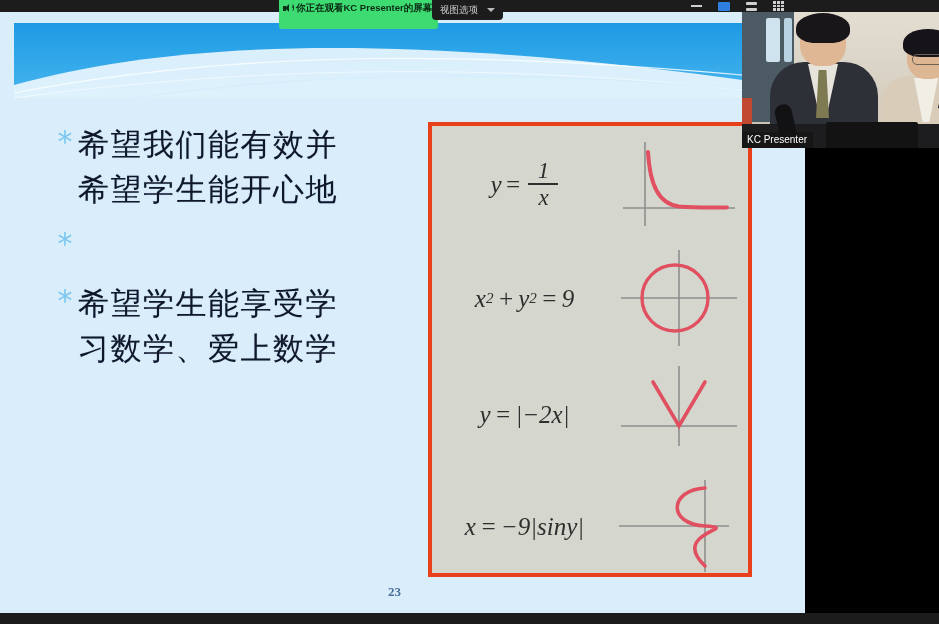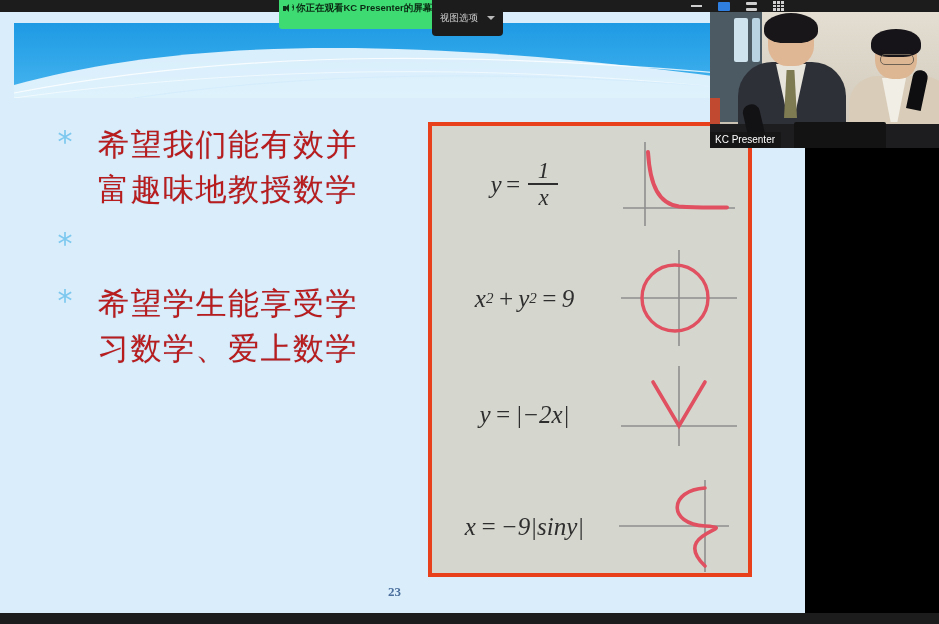--- a/index.html
+++ b/index.html
@@ -11,21 +11,21 @@
   .share-pill{position:absolute;left:279px;top:0;height:16px;background:#3ddb72;border-radius:0 0 3px 3px;
               display:flex;align-items:center;gap:3px;padding:0 6px 13px 4px;z-index:45;}
   .share-pill .lbl{font-size:9.5px;color:#0b2a13;font-weight:bold;white-space:nowrap;letter-spacing:0;}
   .spk{width:10px;height:9px;position:relative;flex:0 0 auto;}
   .spk .body{position:absolute;left:0;top:2px;width:3px;height:5px;background:#0e3318;}
   .spk .cone{position:absolute;left:2px;top:0;width:0;height:0;border-top:4.5px solid transparent;
              border-bottom:4.5px solid transparent;border-right:4px solid #0e3318;}
   .spk .w1{position:absolute;left:7px;top:2px;width:2px;height:2px;border-right:1.4px solid #0e3318;border-radius:0 50% 50% 0;}
   .spk .w2{position:absolute;left:7px;top:0.5px;width:3px;height:7px;border-right:1.4px solid #0e3318;border-radius:0 60% 60% 0;}
 
-  .viewopts{position:absolute;left:432px;top:0;height:36px;background:#1c1c1c;border-radius:0 0 4px 4px;
+  .viewopts{position:absolute;left:432px;top:0;height:20px;background:#1c1c1c;border-radius:0 0 4px 4px;
             display:flex;align-items:center;gap:9px;padding:0 8px;z-index:45;}
   .viewopts .lbl{font-size:9.5px;color:#cfcfcf;white-space:nowrap;}
   .chev{width:0;height:0;border-left:4px solid transparent;border-right:4px solid transparent;border-top:4px solid #b9b9b9;}
 
   .wincontrols{position:absolute;right:155px;top:0;height:12px;display:flex;align-items:center;gap:16px;z-index:46;}
   .wc{display:flex;align-items:center;justify-content:center;cursor:default;}
   .ic-min{width:11px;height:2px;background:#cfcfcf;}
   .ic-max{width:12px;height:9px;background:#2f7fe0;border-radius:1px;}
   .ic-split{width:11px;height:9px;display:flex;flex-direction:column;justify-content:space-between;}
   .ic-split i{display:block;height:3px;background:#cfcfcf;border-radius:1px;}
@@ -34,41 +34,41 @@
 
   
   .slide{position:absolute;left:0;top:12px;width:805px;height:601px;background:#daedfb;overflow:hidden;}
   .slide-banner{position:absolute;left:14px;top:11px;width:791px;height:75px;
       background:linear-gradient(180deg,#1e9ae4 0%,#34a9ea 55%,#49b6ef 100%);overflow:hidden;}
   .slide-banner svg{position:absolute;left:0;top:0;}
 
   .bullets{position:absolute;left:52px;top:110px;width:360px;}
   .bullet{display:flex;align-items:flex-start;margin-bottom:12px;}
   .ast{flex:0 0 auto;color:#7cc8ef;font-size:30px;line-height:40px;width:26px;text-align:center;font-family:"DejaVu Sans",sans-serif;}
-  .btext{color:#b91c1c;font-size:31px;line-height:45px;font-family:"DejaVu Sans","Liberation Sans",sans-serif;
-         letter-spacing:1.5px;font-weight:500;text-shadow:0 0 1px rgba(27,63,132,.25);margin-left:20px;}
+  .btext{color:#0f172a;font-size:31px;line-height:45px;font-family:"DejaVu Sans","Liberation Sans",sans-serif;
+         letter-spacing:1.5px;font-weight:500;text-shadow:0 0 1px rgba(27,63,132,.25);}
 
   .pageno{position:absolute;left:388px;top:572px;color:#4a6f9c;font-size:13px;font-family:"Liberation Serif",serif;font-weight:bold;}
 
   
   .mathbox{position:absolute;left:428px;top:110px;width:324px;height:455px;background:#d5d7ce;
            border:4px solid #e8401a;box-sizing:border-box;overflow:hidden;}
   .mathrow{position:absolute;left:0;width:316px;height:100px;display:flex;align-items:center;}
   .eq{width:185px;text-align:center;color:#2e2e2e;font-family:"Liberation Serif","DejaVu Serif",serif;
       font-style:italic;font-size:25px;line-height:1;display:flex;align-items:center;justify-content:center;}
   .frac{display:inline-flex;flex-direction:column;align-items:center;vertical-align:middle;margin-left:7px;}
   .frac .num{font-size:23px;padding-bottom:1px;}
   .frac .bar{width:30px;height:2px;background:#2e2e2e;}
   .frac .den{font-size:23px;padding-top:1px;}
   .sup{font-size:15px;vertical-align:super;font-style:italic;}
   .gfx{width:125px;height:100px;position:relative;}
   .gfx svg{position:absolute;left:0;top:0;}
 
   
-  .video{position:absolute;right:0;top:12px;width:229px;height:136px;overflow:hidden;background:#2b2b2b;z-index:30;}
+  .video{position:absolute;right:0;top:12px;width:197px;height:136px;overflow:hidden;background:#2b2b2b;z-index:30;}
   .vid-bg{position:absolute;inset:0;background:
       linear-gradient(180deg,#cfc6b6 0%,#d8d0c2 40%,#c3bbac 100%);}
   .wall{position:absolute;left:50px;top:0;width:191px;height:136px;background:linear-gradient(180deg,#e4ded2,#cdc6b8);}
   .doorpanel{position:absolute;left:0;top:0;width:52px;height:110px;background:#4c5a63;}
   .doorglass{position:absolute;left:24px;top:6px;width:14px;height:44px;background:#cfe3ee;border-radius:2px;}
   .doorglass2{position:absolute;left:42px;top:6px;width:8px;height:44px;background:#b9d3e2;border-radius:2px;}
   .doorred{position:absolute;left:0;top:86px;width:10px;height:26px;background:#c1492f;}
   .deskline{position:absolute;left:0;bottom:0;width:241px;height:24px;background:#1d1d1f;}
   .laptop{position:absolute;left:84px;bottom:0;width:92px;height:26px;background:#131314;border-radius:2px 2px 0 0;}
   .p1-head{position:absolute;left:58px;top:6px;width:46px;height:48px;background:#e0b795;border-radius:46% 46% 42% 42%;}
@@ -151,21 +151,21 @@
         <path d="M0 75 C 260 40, 520 40, 791 74" stroke="#ffffff" stroke-width="1" fill="none" opacity="0.55"></path>
         <path d="M120 75 C 330 44, 560 48, 791 72" stroke="#cfe9fb" stroke-width="1" fill="none" opacity="0.6"></path>
       </svg>
     </div>
 
     <div class="bullets">
       <div class="bullet">
         <span class="ast">*</span>
         <span class="btext">
           <span>希望我们能有效并</span><br>
-          <span>富趣味地教授数学</span>
+          <span>希望学生能开心地</span>
         </span>
       </div>
       <div class="bullet">
         <span class="ast">*</span>
         <span class="btext">
           <br>
         </span>
       </div>
       <div class="bullet">
         <span class="ast">*</span>

